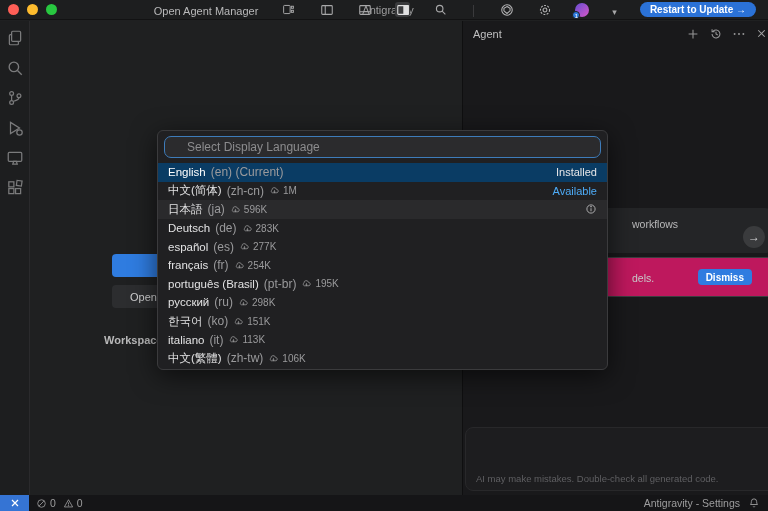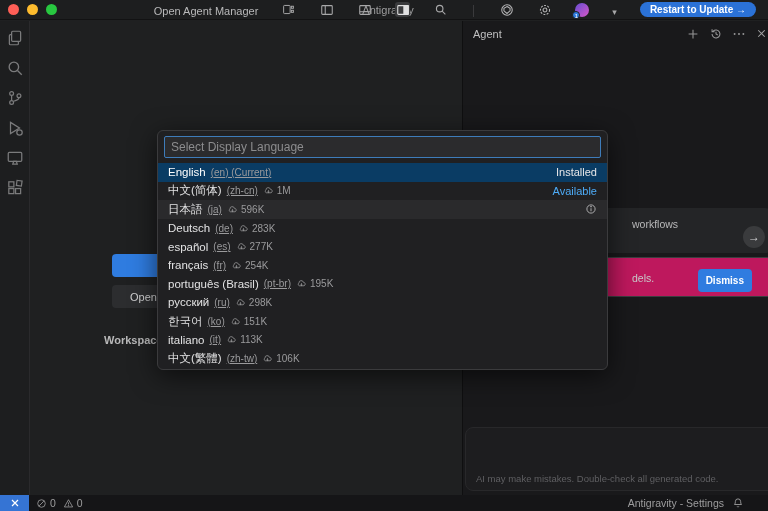--- a/index.html
+++ b/index.html
@@ -83,65 +83,65 @@
   .card1-arrow {
     position:absolute; right:8px; bottom:5px; width:22px; height:22px; border-radius:50%;
     background:#3a3b3d; color:#d5d5d6; font-size:12px; line-height:22px; text-align:center; border:none;
   }
   .card2 {
     position:absolute; left:6px; top:236px; width:306px; height:40px;
     background:#be185d; border:1px solid #3d3e40; border-radius:8px;
   }
   .card2-text { position:absolute; left:162px; top:14px; font-size:10.5px; color:#c8c8c9; }
   .dismiss-btn {
-    position:absolute; right:22px; top:11px; height:23px; padding:0 8px;
+    position:absolute; right:22px; top:11px; height:16px; padding:0 8px;
     background:#2f7ce0; border:none; border-radius:4px; color:#fff; font-size:10px; font-weight:bold;
   }
   .chat-input {
     position:absolute; left:2px; right:3px; bottom:4px; height:64px;
     background:#1d1d1f; border:1px solid #28282a; border-radius:8px;
   }
   .disclaimer { position:absolute; left:10px; bottom:6px; font-size:9.5px; color:#5f5f62; }
 
   
   .quickpick {
     position:absolute; left:157px; top:130px; width:451px; height:240px;
     background:#202022; border:1px solid #3b3b3d; border-radius:6px;
     box-shadow:0 6px 26px rgba(0,0,0,.6); z-index:50; overflow:hidden;
   }
   .qp-input-wrap { padding:5px 6px 5px 6px; }
   .qp-input {
-    width:100%; height:22px; background:#2b2b2d; border:1px solid #3e7cba; border-radius:2px;
-    color:#d7d7d8; font-size:12px; padding:0 6px; outline:none; caret-color:#d7d7d8;
+    width:100%; height:22px; background:#2b2b2d; border:1px solid #3e7cba; border-radius:7px;
+    color:#d7d7d8; font-size:12px; padding:0 22px; outline:none; caret-color:#d7d7d8;
     font-family:"Liberation Sans","DejaVu Sans",sans-serif;
   }
   .qp-input::placeholder { color:#8c8c8e; }
   .qp-list { }
   .qp-row {
     height:18.6px; display:flex; align-items:center; padding:0 10px; gap:5px;
     font-size:11px; cursor:pointer; white-space:nowrap;
   }
   .qp-row.selected { background:#0a3c64; }
   .qp-row.hover { background:#2a2a2c; }
   .qp-name { font-size:11.5px; font-weight:500; color:#e2e2e3; }
   .qp-row.selected .qp-name { color:#ffffff; }
-  .qp-detail { font-size:10px; color:#9a9a9c;text-decoration:underline; }
+  .qp-detail { font-size:12px; color:#9a9a9c; }
   .qp-dl { display:flex; align-items:center; gap:3px; color:#9a9a9c; font-size:10px; }
   .qp-right { margin-left:auto; font-size:11px; color:#e6e6e7; }
   .qp-right.available { color:#4dabf7; }
   .qp-right.icon { display:flex; align-items:center; }
 
   
   .statusbar {
     position:absolute; left:0; right:0; bottom:0; height:16px; background:#151517;
     display:flex; align-items:center; font-size:10.5px; color:#9d9d9e; z-index:30;
   }
   .remote-box { width:29px; height:16px; background:#3574d4; display:flex; align-items:center; justify-content:center; }
   .sb-group { display:flex; align-items:center; gap:3px; margin-left:7px; }
-  .sb-right { margin-left:auto; display:flex; align-items:center; gap:8px; padding-right:24px; }
+  .sb-right { margin-left:auto; display:flex; align-items:center; gap:8px; padding-right:8px; }
 </style>
 </head>
 <body>
 
 <div class="titlebar">
   <div class="traffic">
     <span class="light red"></span>
     <span class="light yellow"></span>
     <span class="light green"></span>
   </div>

